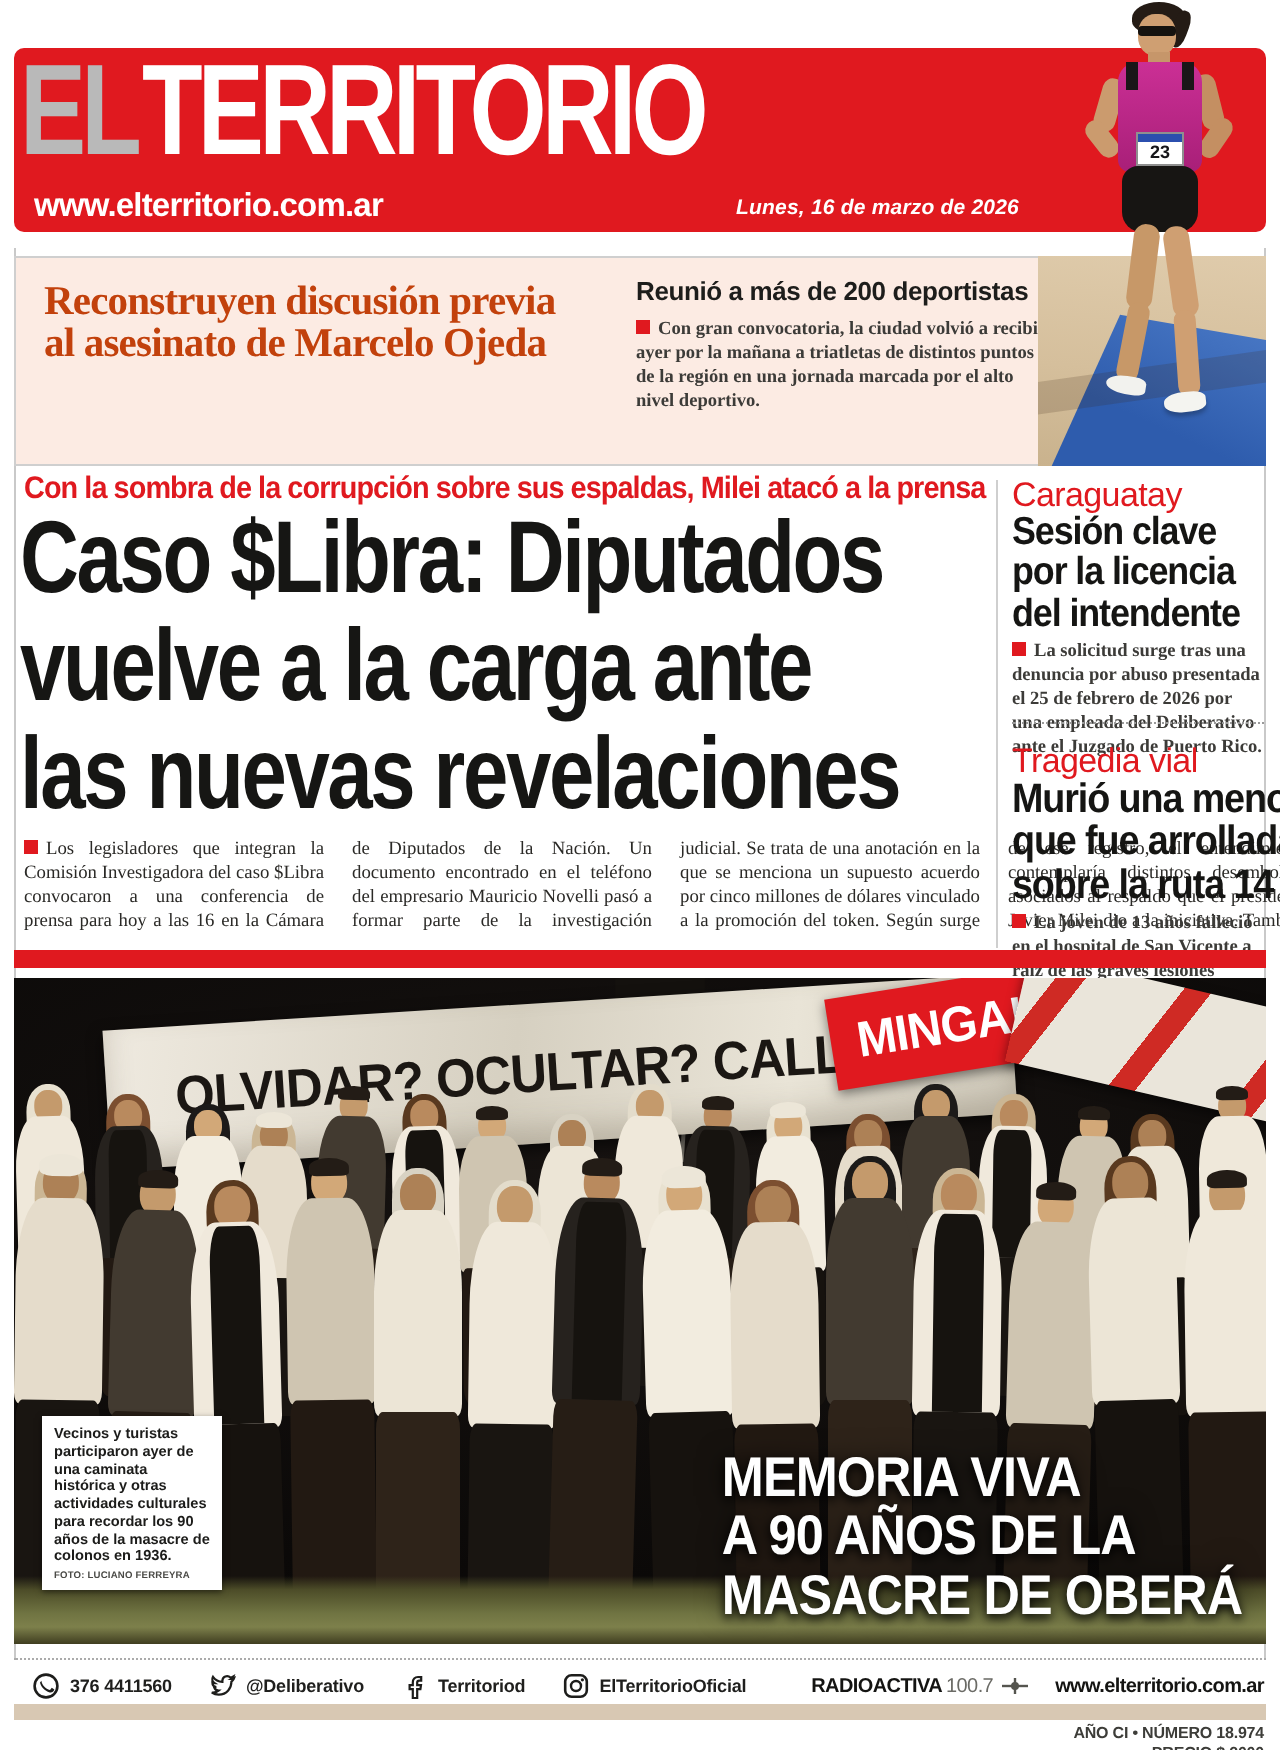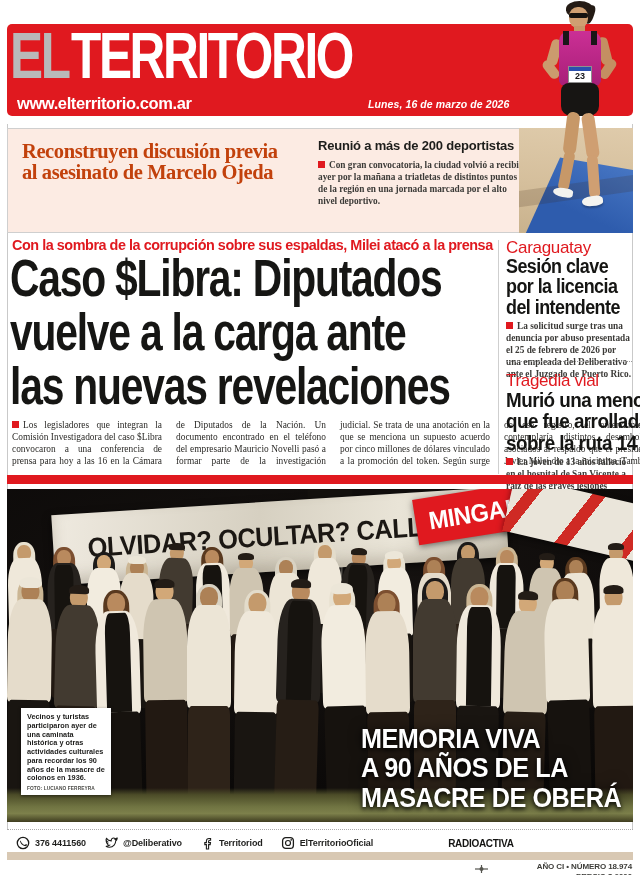--- a/index.html
+++ b/index.html
@@ -93,21 +93,21 @@
     transform:scaleX(.9);transform-origin:100% 100%;
     text-shadow:0 2px 5px rgba(0,0,0,.95), 0 0 14px rgba(0,0,0,.7);}
 
   
   .foot-dotted{left:7px;top:829px;width:626px;border-top:1px dotted #ababab;}
   .social{left:16px;top:836px;display:flex;align-items:flex-start;gap:7px;height:18px;}
   .social .grp{display:flex;align-items:center;gap:5px;margin-right:11px;}
   .social .lbl{font-size:9px;font-weight:600;color:#1f1f1d;letter-spacing:-.1px;}
   .icon-14{width:14px;height:14px;display:block;}
   .foot-right{right:8px;top:838px;display:flex;align-items:center;gap:14px;}
-  .radio{display:flex;align-items:center;gap:2px;flex-direction:column;}
+  .radio{display:flex;align-items:flex-start;gap:2px;}
   .radio-name{font-size:10px;font-weight:700;letter-spacing:-.3px;color:#141412;}
   .radio-freq{font-size:10px;color:#6b6b66;letter-spacing:-.3px;}
   .foot-site{font-size:10px;font-weight:700;color:#141412;letter-spacing:-.3px;}
   .tan-bar{left:7px;top:852px;width:626px;height:8px;background:var(--tan);}
   .edition{right:8px;top:862px;text-align:right;font-size:8px;font-weight:700;color:#3d3d39;line-height:1.3;letter-spacing:-.1px;}
 </style>
 </head>
 <body>
 
 <div class="page">

